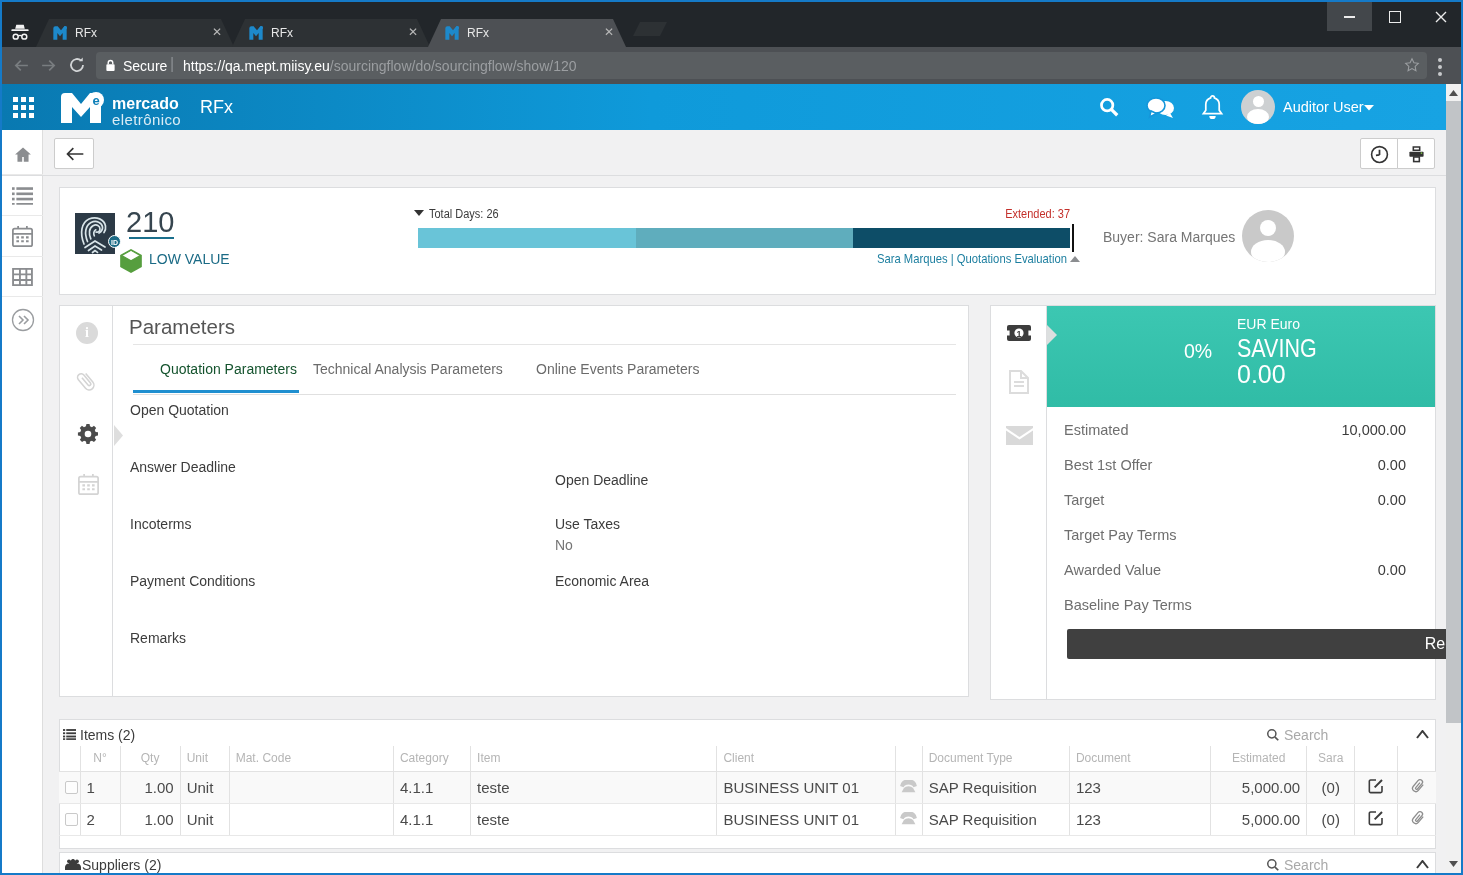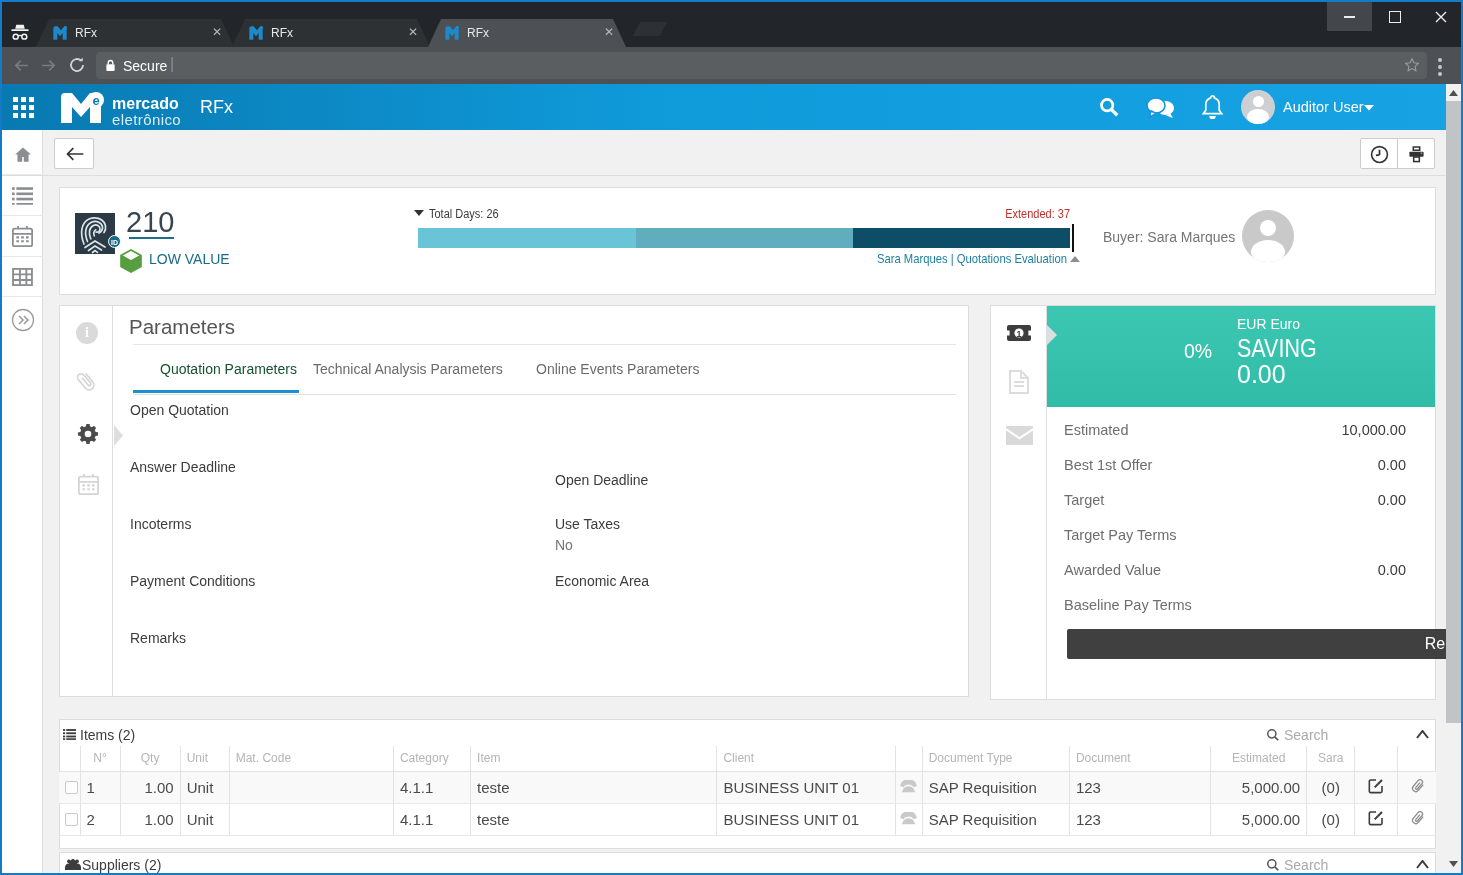--- a/index.html
+++ b/index.html
@@ -106,20 +106,21 @@
           <path d="M19.7 2 v5 h-5" fill="#d3d5d7" stroke="none"></path>
         </svg>
 </div>
 <div id="addr">
   <svg class="abs" style="left:9px;top:7px" width="11" height="13" viewBox="0 0 24 28" fill="#fff">
           <rect x="3" y="11" width="18" height="15" rx="2"></rect>
           <path d="M7 11 v-3 a5 5 0 0 1 10 0 v3" fill="none" stroke="#fff" stroke-width="3"></path>
         </svg>
   <span class="abs" style="left:27px;top:6px;color:#fff;">Secure</span>
   <span class="abs" style="left:74px;top:3px;color:#8b8e92;font-size:16px;">|</span>
+  <span class="abs" style="left:87px;top:6px;color:#fff;">https://qa.mept.miisy.eu<span style="color:#9b9ea1;">/sourcingflow/do/sourcingflow/show/120</span></span>
   <svg class="abs" style="left:1308px;top:5px" width="16" height="16" viewBox="0 0 24 24" fill="none" stroke="#9b9ea1" stroke-width="1.6">
           <path d="M12 2.5l2.9 6 6.6.9-4.8 4.6 1.2 6.5-5.9-3.2-5.9 3.2 1.2-6.5L2.5 9.4l6.6-.9z"></path>
         </svg>
 </div>
 <svg class="abs" style="left:1436px;top:56px" width="4" height="26" fill="#c7c9cb">
         <circle cx="2" cy="2" r="2"></circle>
         <circle cx="2" cy="9" r="2"></circle>
         <circle cx="2" cy="16" r="2"></circle>
       </svg>
 

